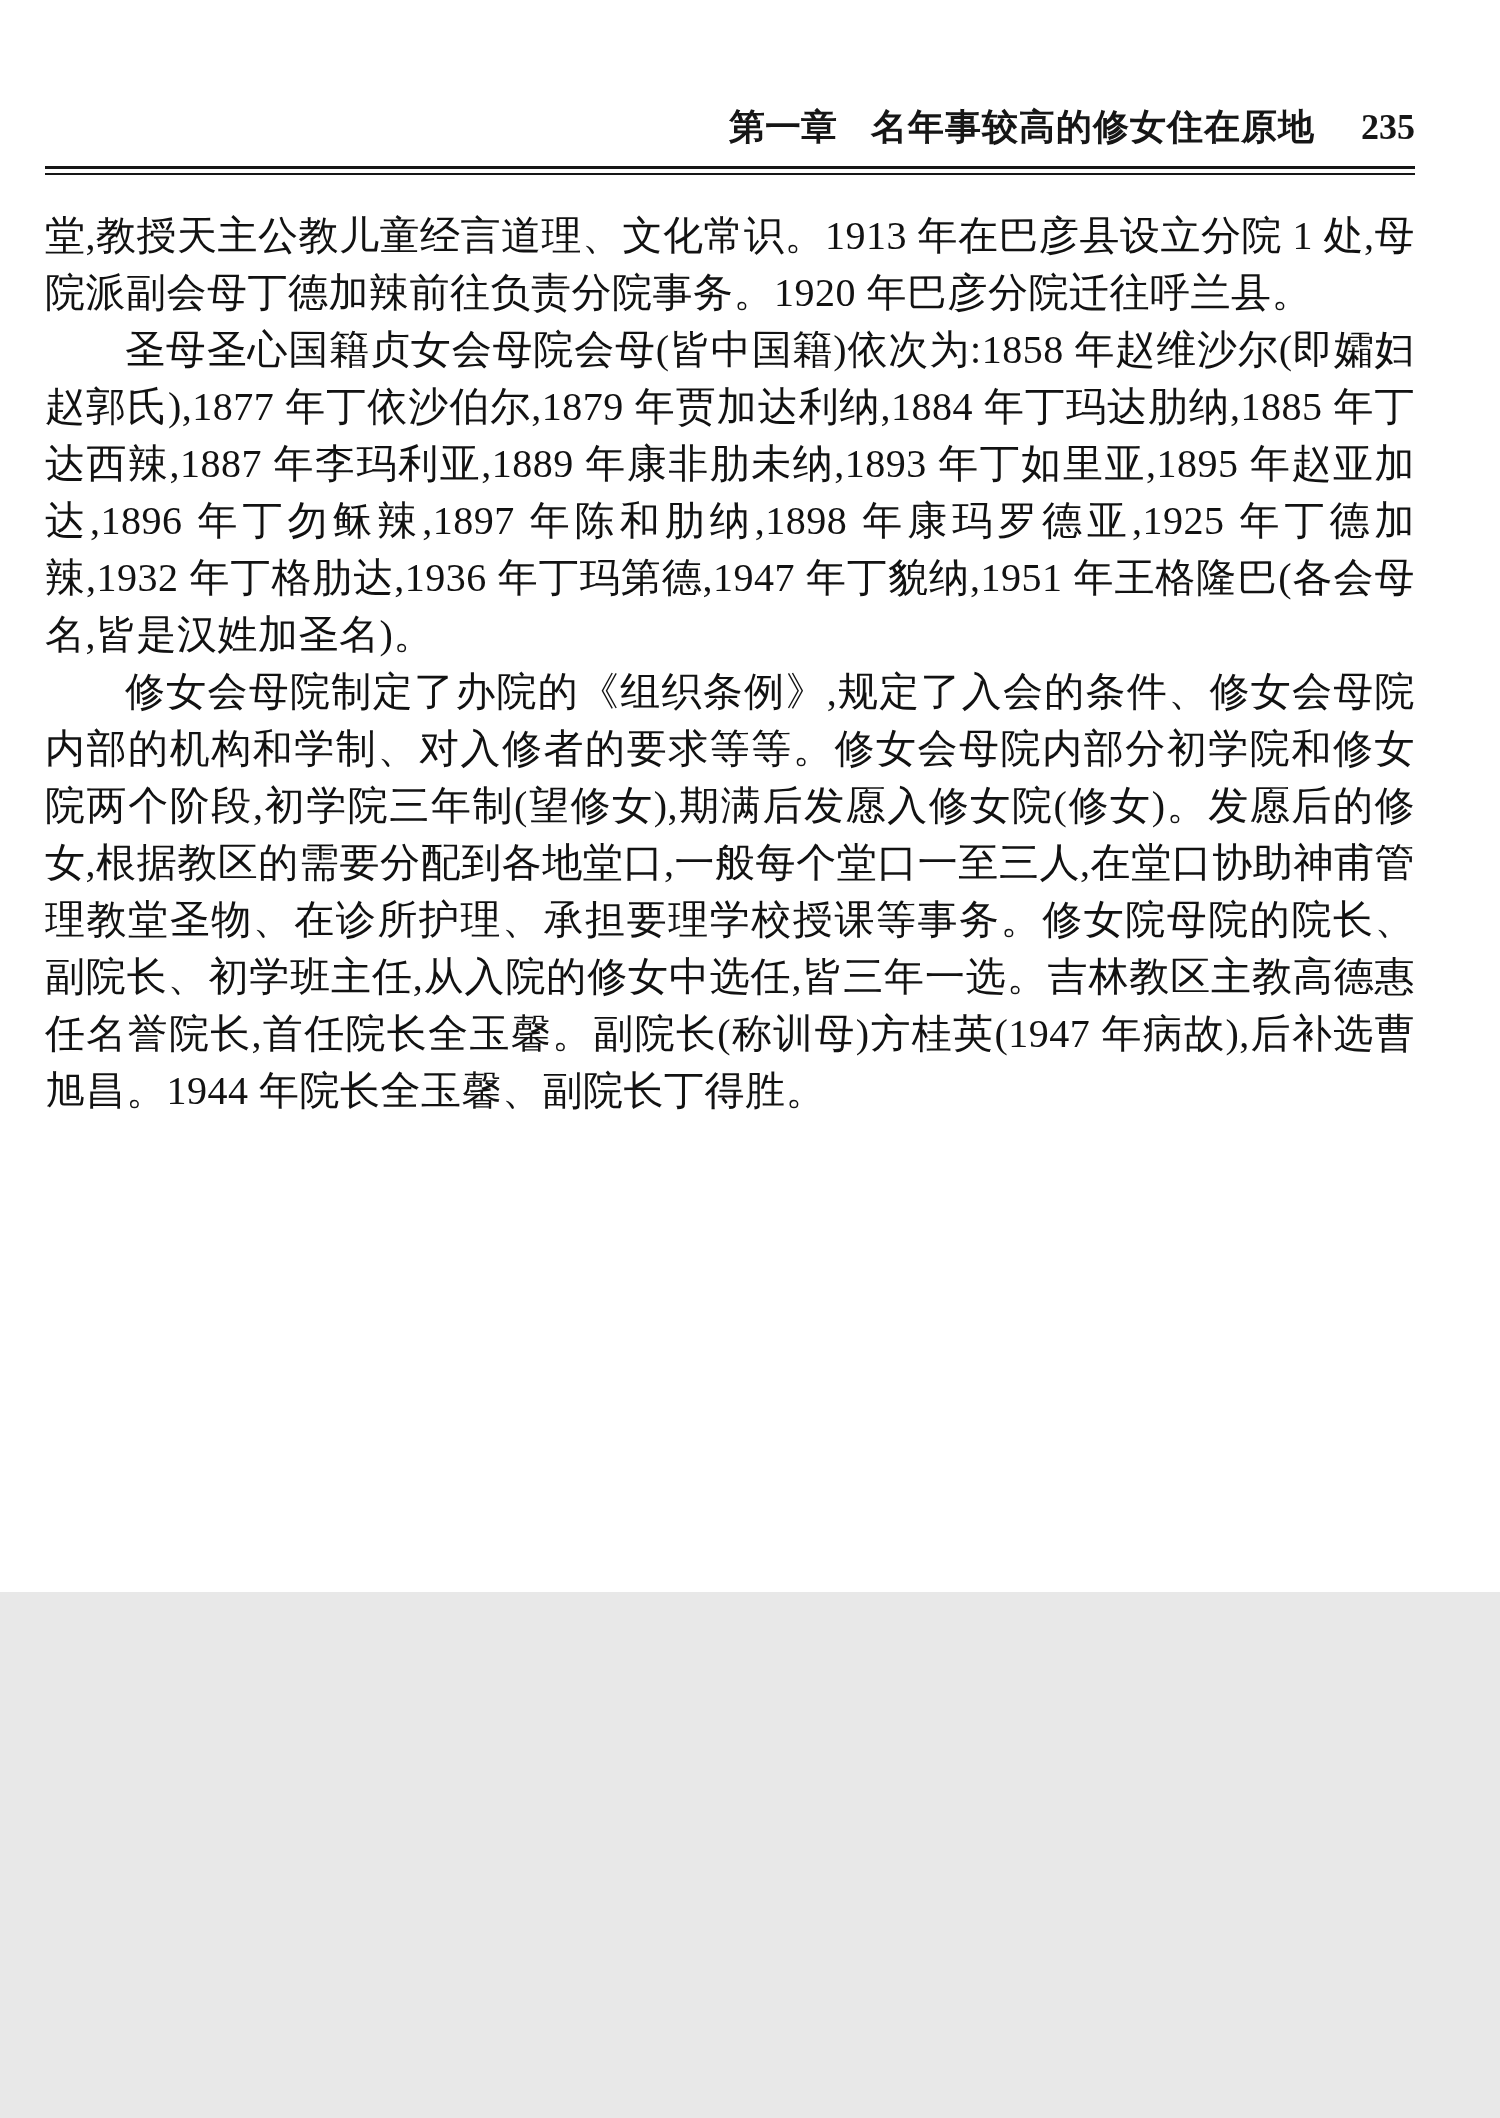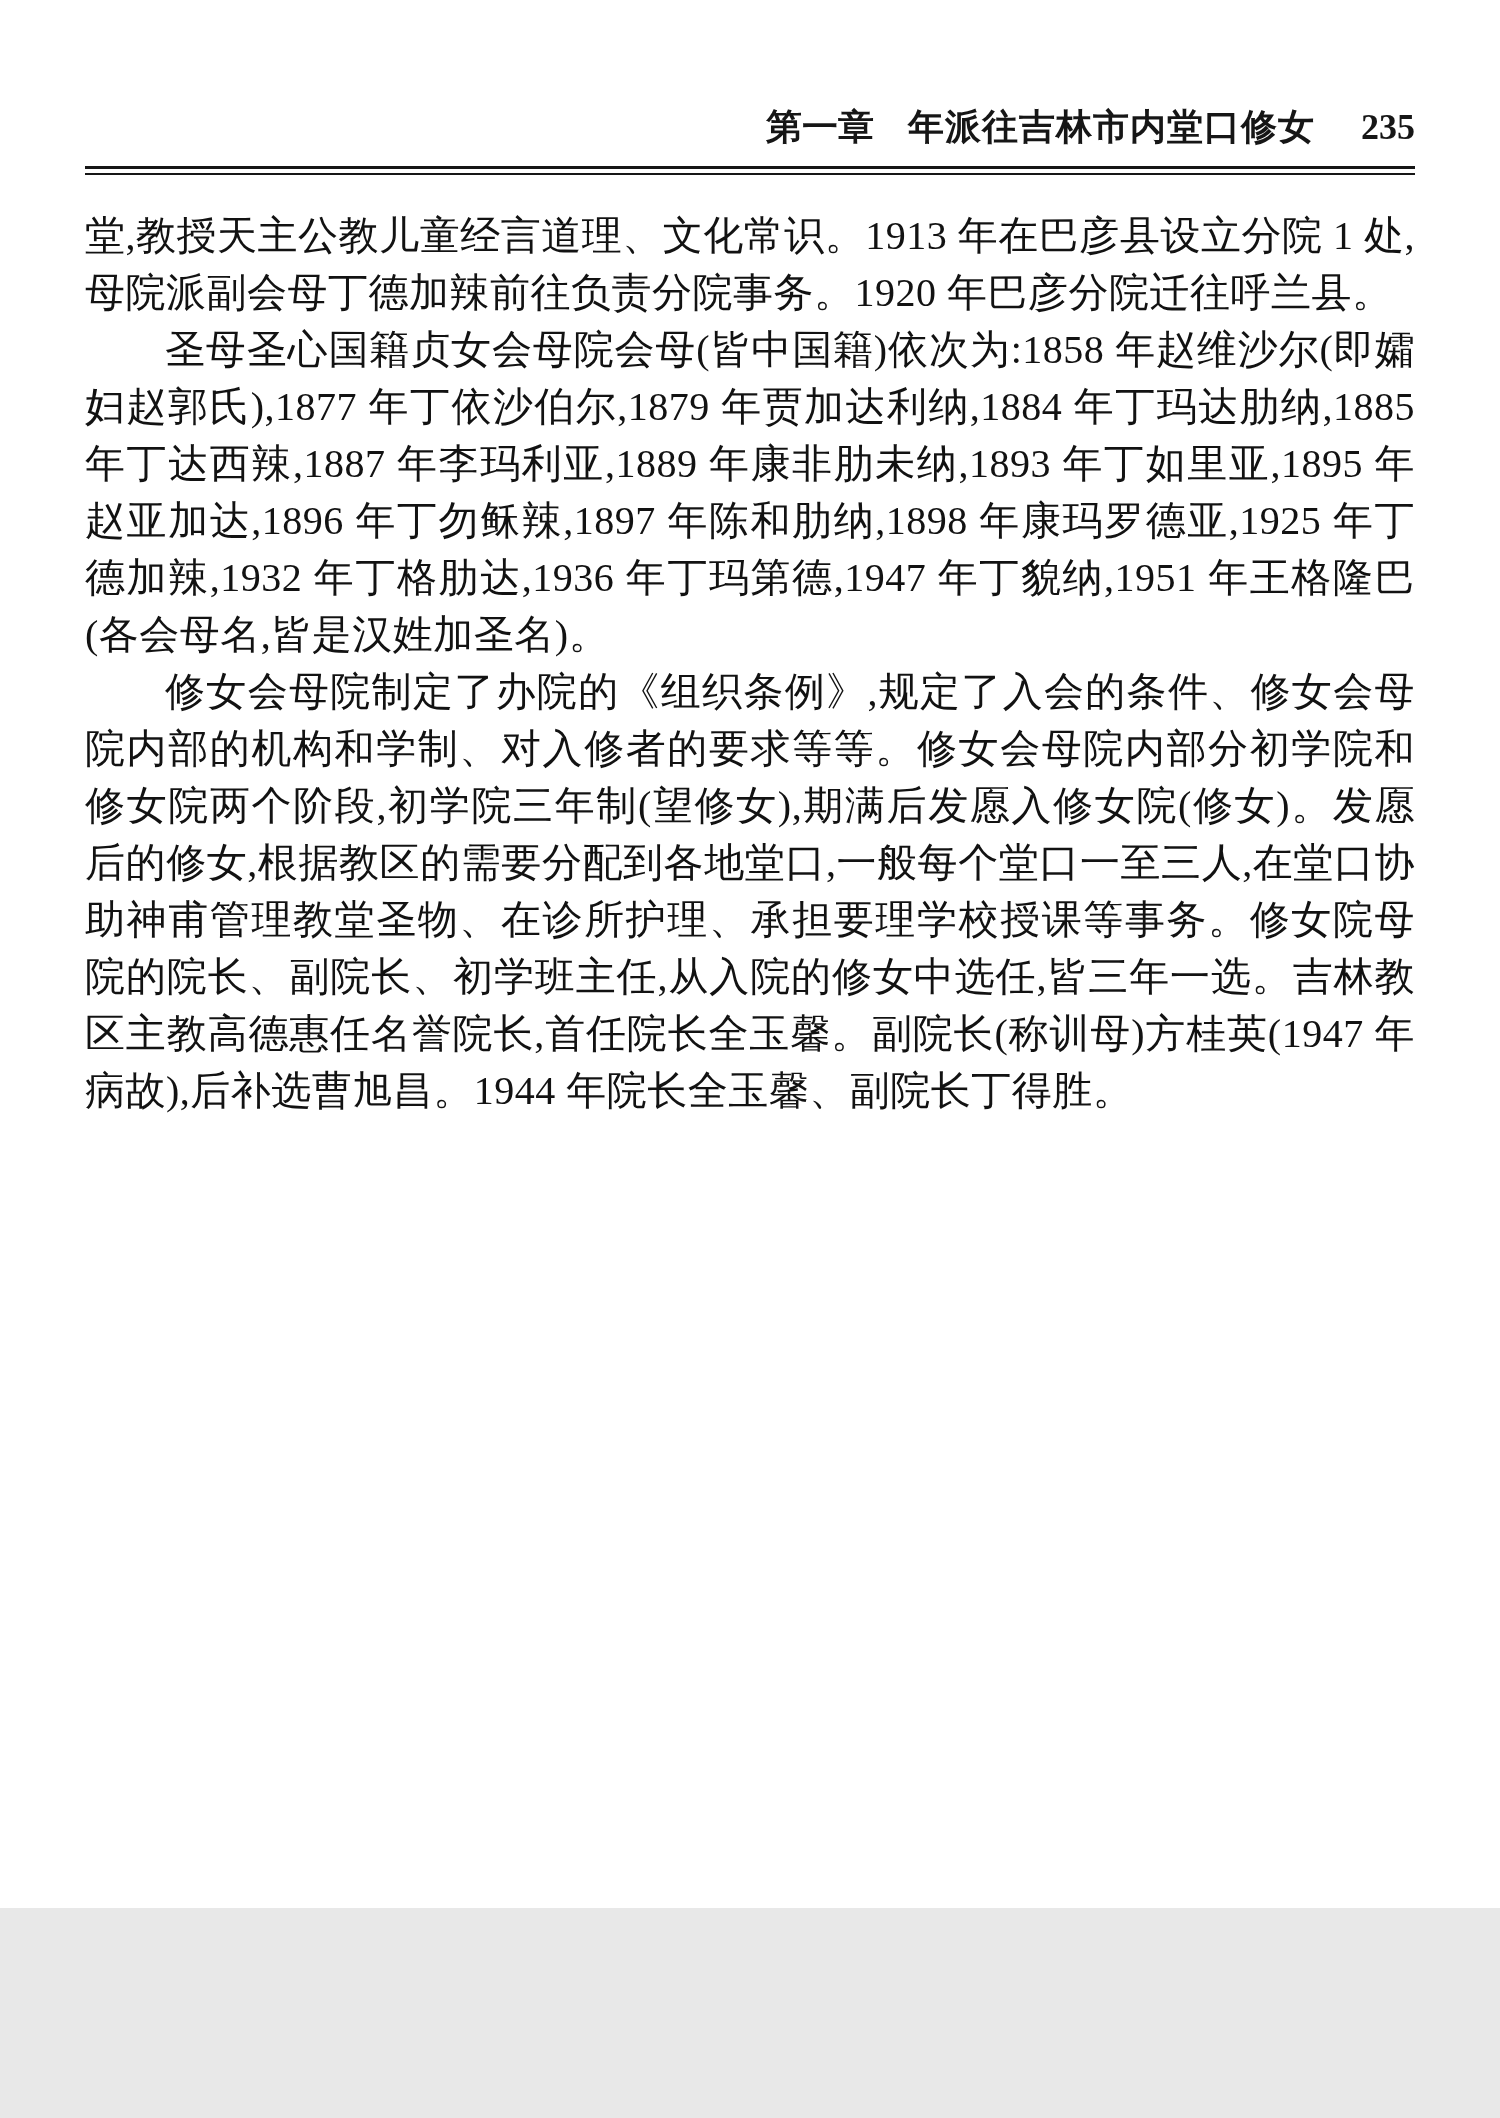--- a/index.html
+++ b/index.html
@@ -3,25 +3,25 @@
 <meta charset="utf-8">
 <style>
   html, body {
     margin: 0;
     padding: 0;
     background: #e8e8e8;
   }
   .page {
     position: relative;
     width: 1500px;
-    height: 1908px;
+    height: 1592px;
     margin: 0 auto;
     background: #ffffff;
     box-sizing: border-box;
-    padding: 106px 85px 0 85px;
+    padding: 106px 85px 0 45px;
     font-family: "Liberation Serif", "DejaVu Serif", serif;
     color: #121212;
     overflow: hidden;
   }
   
   .header {
     display: flex;
     justify-content: flex-end;
     align-items: baseline;
     font-size: 36px;
@@ -59,21 +59,21 @@
     letter-spacing: 0;
   }
 </style>
 </head>
 <body>
 
 <div class="page">
 
   <div class="header">
     <span class="chapter">第一章</span>
-    <span class="title">年派往吉林市内堂口修女</span>
+    <span class="title">名年事较高的修女住在原地</span>
     <span class="pagenum">235</span>
   </div>
 
   <div class="rule"></div>
 
   <div class="body-text">
 
     <p class="para no-indent"><span>堂,教授天主公教儿童经言道理、文化常识。1913 年在巴彦县设立分院 1 处,母院派副会母丁德加辣前往负责分院事务。1920 年巴彦分院迁往呼兰县。</span></p>
 
 

